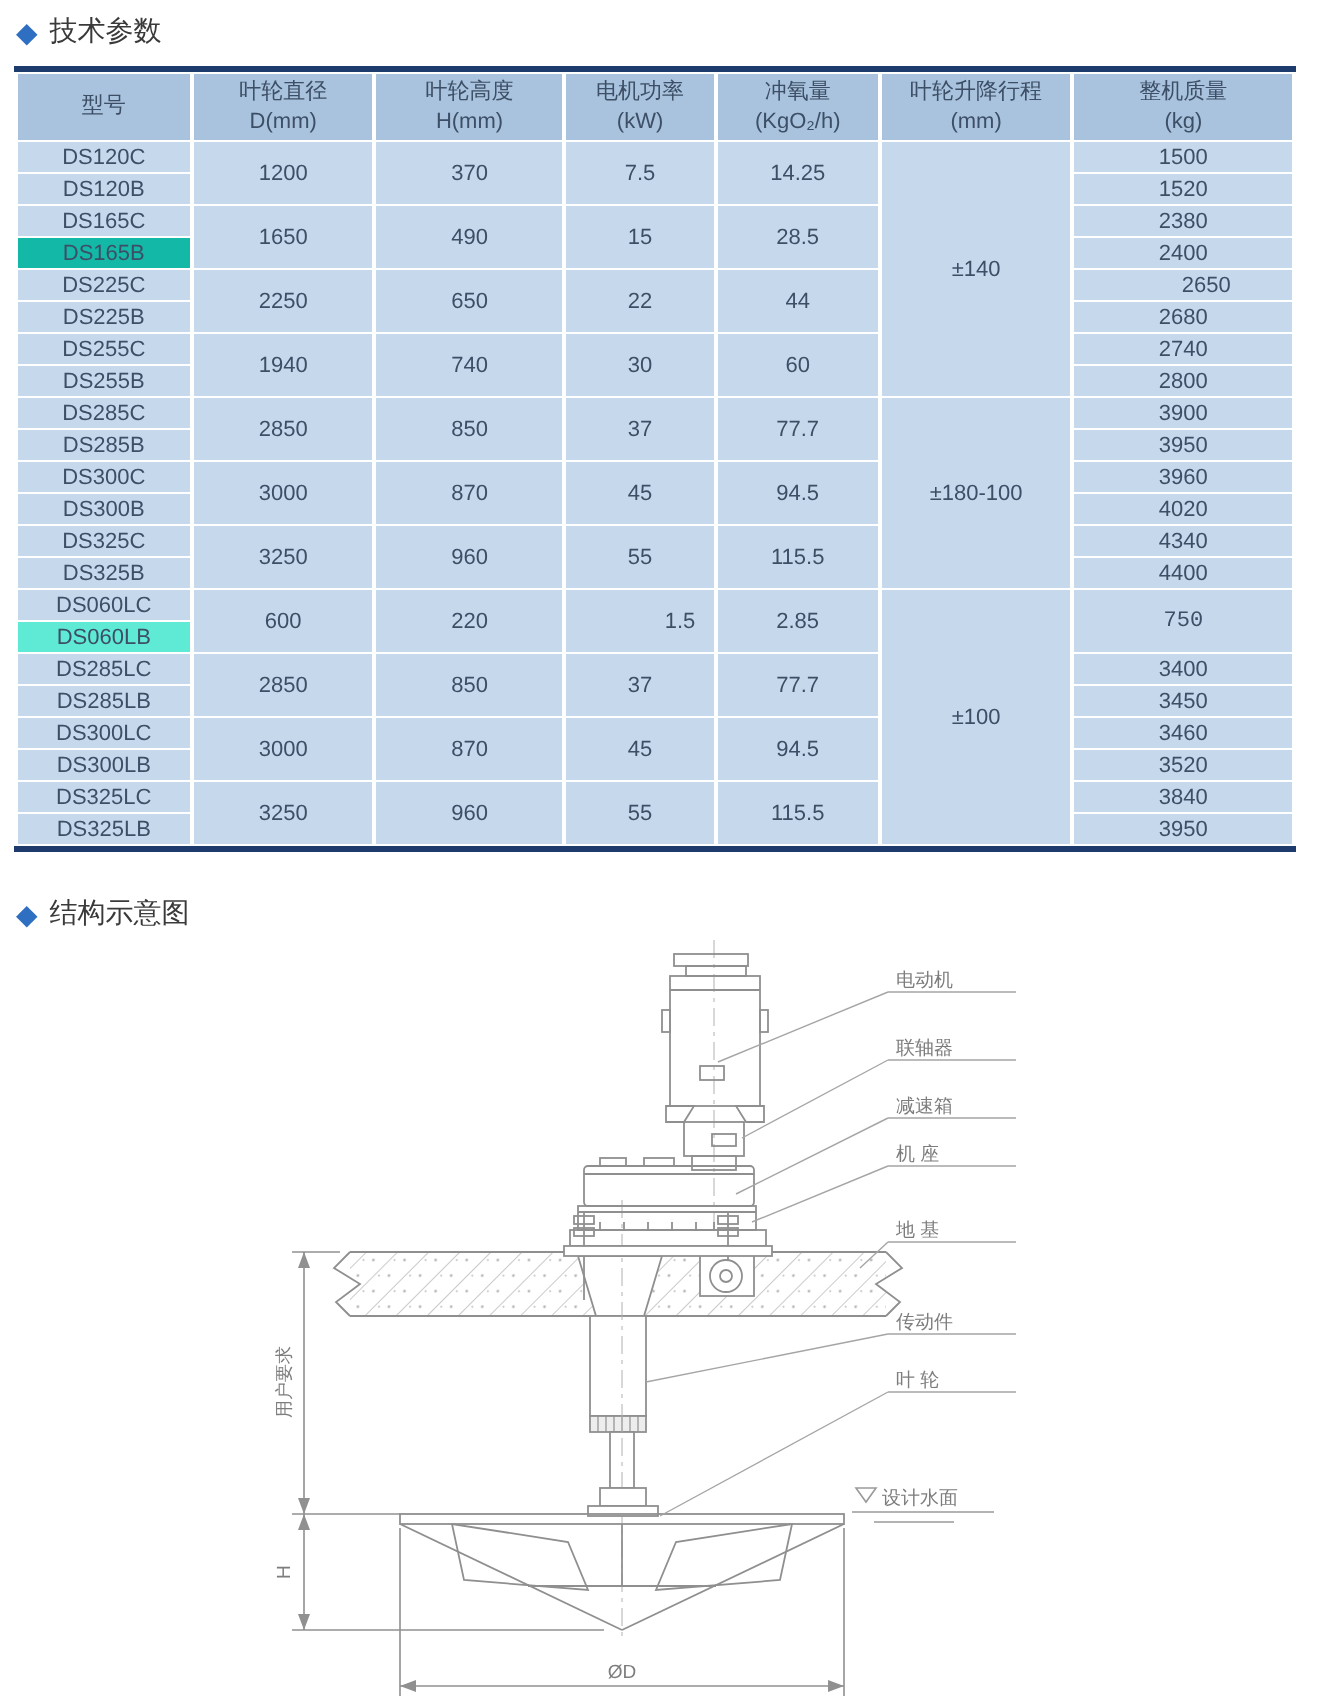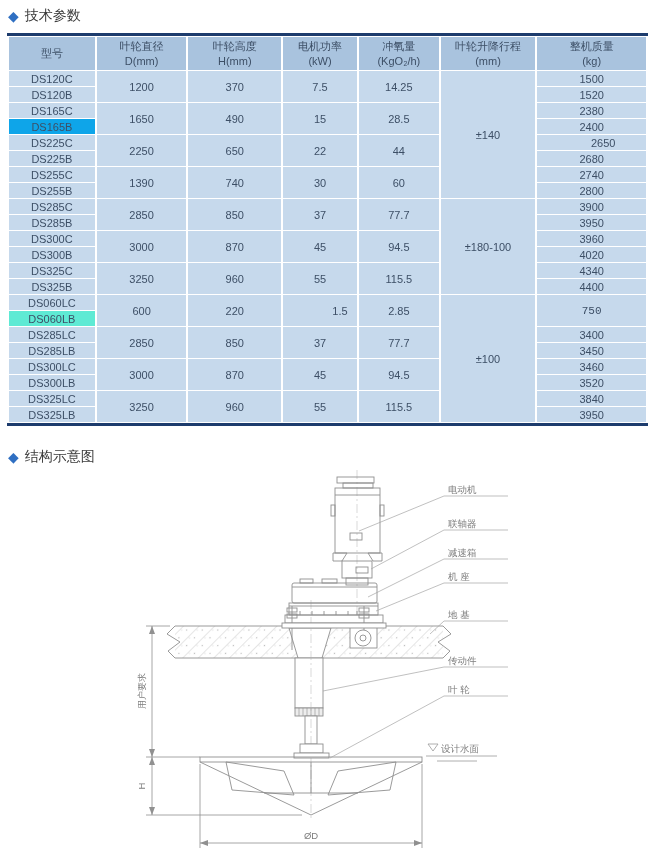--- a/index.html
+++ b/index.html
@@ -89,38 +89,38 @@
         </tr>
         <tr>
           <td style="background: rgb(198, 217, 236);">DS165C</td>
           <td rowspan="2" style="background: rgb(198, 217, 236);">1650</td>
           <td rowspan="2" style="background: rgb(198, 217, 236); margin-left: 12px;">490</td>
           <td rowspan="2" style="background: rgb(198, 217, 236);">15</td>
           <td rowspan="2" style="background: rgb(198, 217, 236);">28.5</td>
           <td style="background: rgb(198, 217, 236);">2380</td>
         </tr>
         <tr>
-          <td style="background: #0ea5e9;">DS165B</td>
+          <td style="background: #14b8a6;">DS165B</td>
           <td style="background: rgb(198, 217, 236);">2400</td>
         </tr>
         <tr>
           <td style="background: rgb(198, 217, 236);">DS225C</td>
           <td rowspan="2" style="background: rgb(198, 217, 236);">2250</td>
           <td rowspan="2" style="background: rgb(198, 217, 236);">650</td>
           <td rowspan="2" style="background: rgb(198, 217, 236);">22</td>
           <td rowspan="2" style="background: rgb(198, 217, 236);">44</td>
           <td style="background: rgb(198, 217, 236); padding-left: 23px;">2650</td>
         </tr>
         <tr>
           <td style="background: rgb(198, 217, 236);">DS225B</td>
           <td style="background: rgb(198, 217, 236); margin-left: 36px;">2680</td>
         </tr>
         <tr>
           <td style="background: rgb(198, 217, 236);">DS255C</td>
-          <td rowspan="2" style="background: rgb(198, 217, 236);">1390</td>
+          <td rowspan="2" style="background: rgb(198, 217, 236);">1940</td>
           <td rowspan="2" style="background: rgb(198, 217, 236);">740</td>
           <td rowspan="2" style="background: rgb(198, 217, 236);">30</td>
           <td rowspan="2" style="background: rgb(198, 217, 236);">60</td>
           <td style="background: rgb(198, 217, 236);">2740</td>
         </tr>
         <tr>
           <td style="background: rgb(198, 217, 236);">DS255B</td>
           <td style="background: rgb(198, 217, 236);">2800</td>
         </tr>
         <tr>

